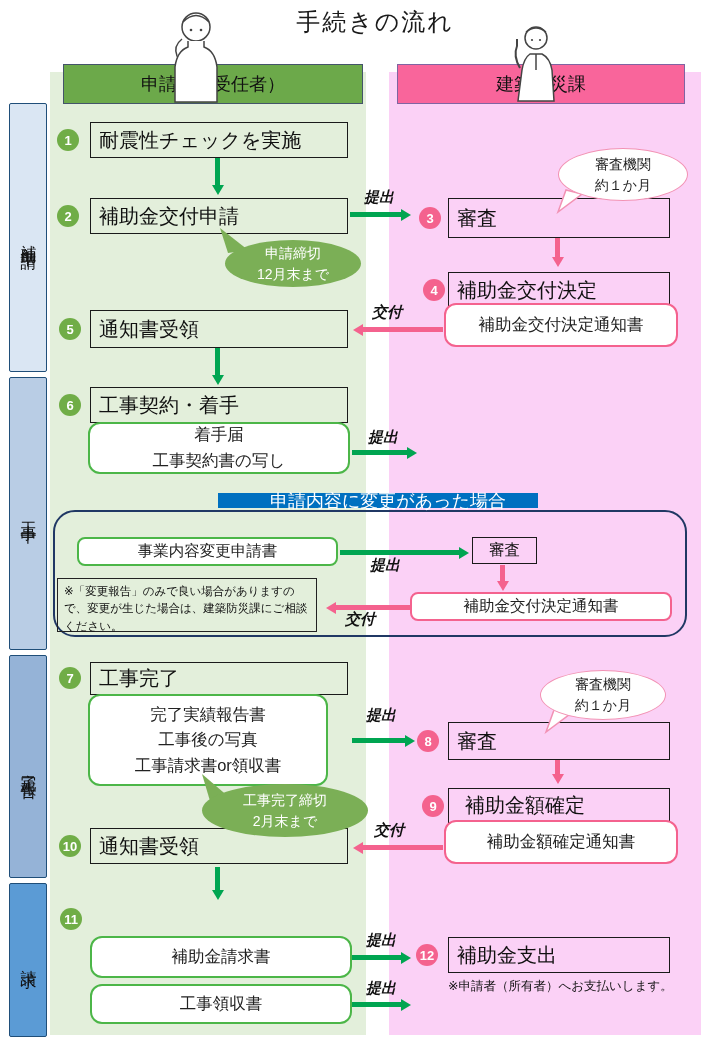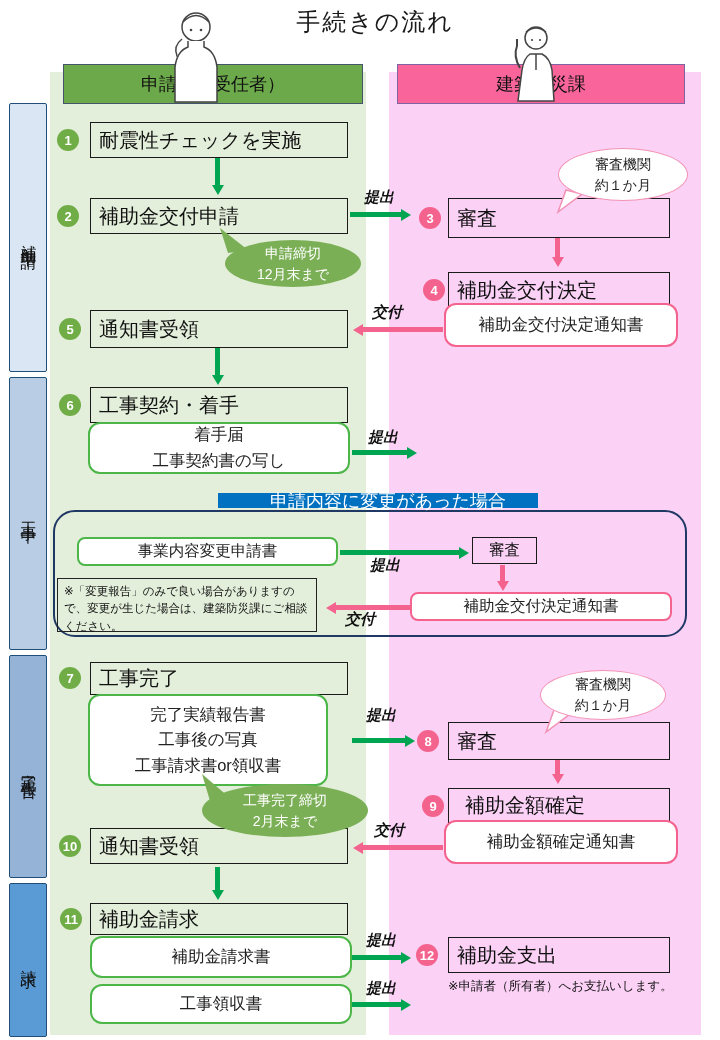--- a/index.html
+++ b/index.html
@@ -130,23 +130,20 @@
     </div>
   <div class="sbox l" style="top:387px;height:36px;">
       <span>工事契約・着手</span>
     </div>
   <div class="sbox l" style="top:662px;height:33px;">
       <span>工事完了</span>
     </div>
   <div class="sbox l" style="top:828px;height:36px;">
       <span>通知書受領</span>
     </div>
-  <div class="sbox l" style="top:903px;height:32px;">
-      <span>補助金請求</span>
-    </div>
 
   <div class="sbox r" style="top:198px;height:40px;">
       <span>審査</span>
     </div>
   <div class="sbox r" style="top:272px;height:36px;">
       <span>補助金交付決定</span>
     </div>
   <div class="sbox r" style="top:722px;height:38px;">
       <span>審査</span>
     </div>

